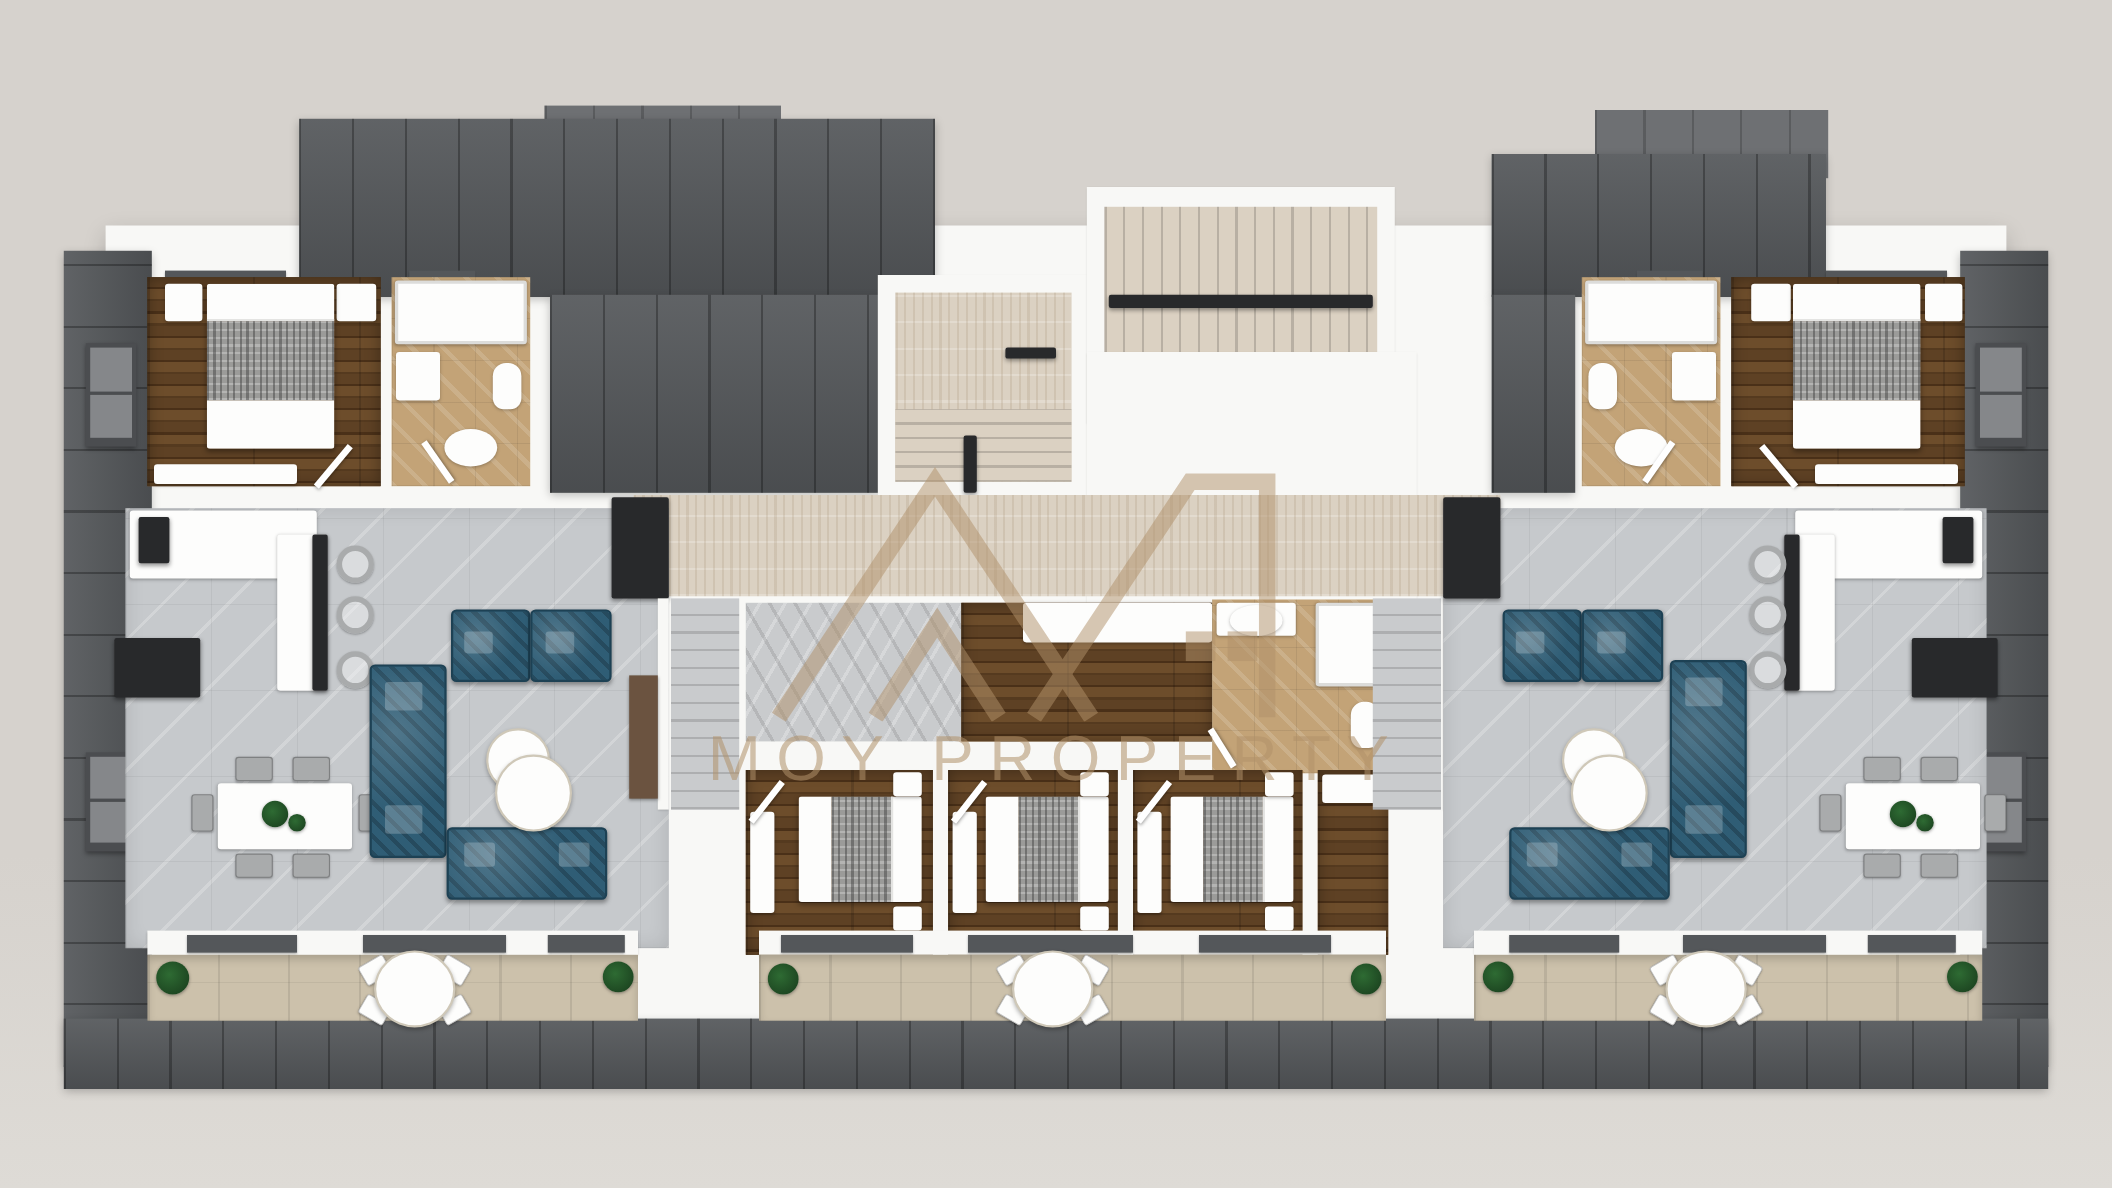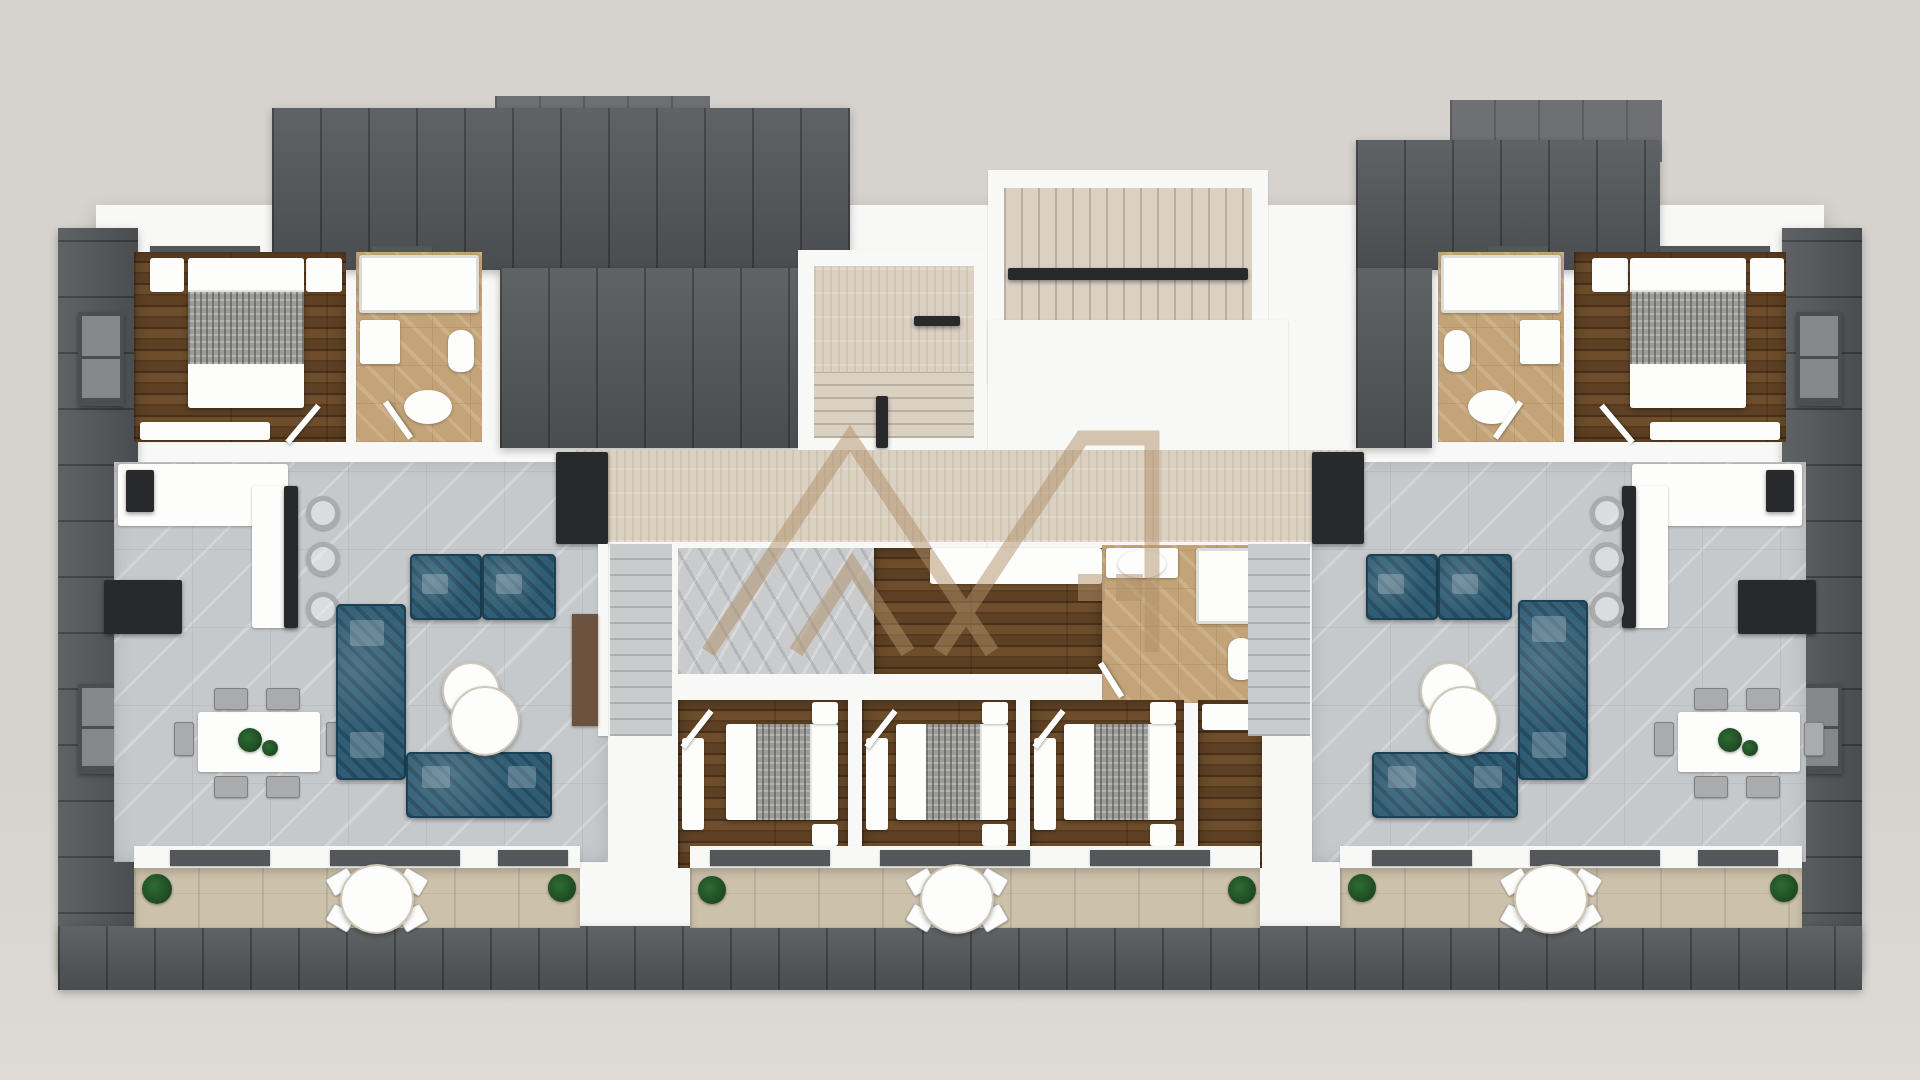--- a/index.html
+++ b/index.html
@@ -345,15 +345,16 @@
       <g fill="none" stroke="var(--wm)" stroke-width="15">
         <path d="M8 228 L150 14 L292 228"></path>
         <path d="M96 228 L152 142 L208 228"></path>
         <path d="M240 228 L382 14 L452 14 L452 228"></path>
       </g>
       <g fill="var(--wm)">
         <rect x="378" y="150" width="27" height="27"></rect>
         <rect x="416" y="150" width="27" height="27"></rect>
       </g>
     </svg>
+    <div class="wm-text">MOY PROPERTY</div>
   </div>
 
 </div>
 
 </body></html>

